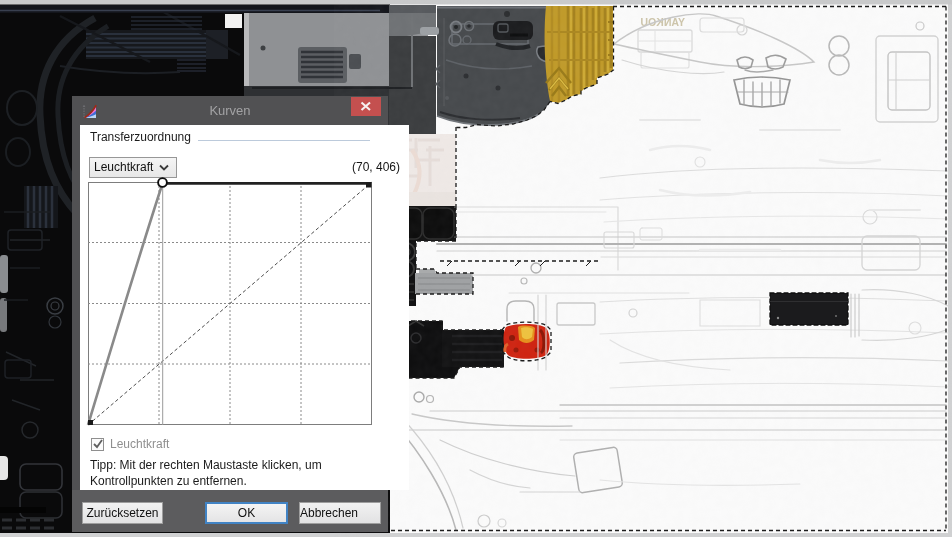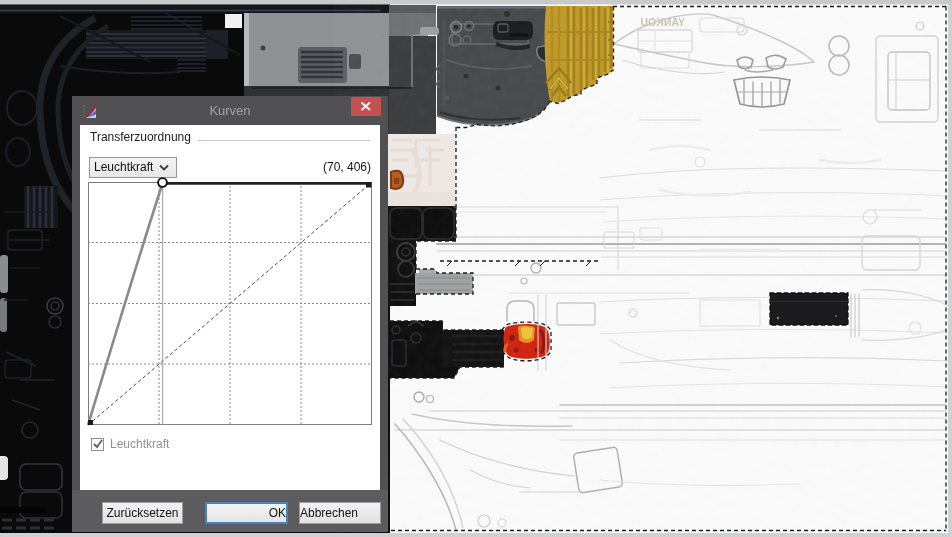--- a/index.html
+++ b/index.html
@@ -319,21 +319,21 @@
     <path d="M2.5,15 L14,15 L14,11.3 C10.5,13 6.5,14.2 2.5,15 Z" fill="#bcd6f4"></path>
     <path d="M2.5,14.8 C6.5,12.3 10.5,8.5 14.2,2.2" stroke="#9b2a17" stroke-width="1.7" fill="none"></path>
     <path d="M2,14 V3.5 M2,2.5 l-1.3,2.2 M2,2.5 l1.3,2.2" stroke="#77777a" stroke-width="0.9" fill="none" stroke-dasharray="1.5 1"></path>
   </svg>
 
   <div style="position:absolute;left:279px;top:1px;width:29.5px;height:18.5px;background:#c4504f;"></div>
   <svg style="position:absolute;left:279px;top:1px;" width="29.5" height="18.5" viewBox="0 0 29.5 18.5">
     <path d="M10.5,5.5 L19,13 M19,5.5 L10.5,13" stroke="#f6f0f0" stroke-width="2.1" fill="none"></path>
   </svg>
 
-  <div style="position:absolute;left:8px;top:28.5px;width:300px;height:365px;background:#ffffff;">
+  <div style="position:absolute;left:8px;top:28.5px;width:329px;height:365px;background:#ffffff;">
 
     <div style="position:absolute;left:10px;top:5px;font-size:12px;color:#1b1b1b;">Transferzuordnung</div>
 
     <div style="position:absolute;left:118px;top:15px;width:172px;height:1px;background:#bccadb;"></div>
 
     <div style="position:absolute;left:9px;top:32.5px;width:86px;height:19px;background:linear-gradient(#f5f5f5,#e7e7e7);border:1px solid #979797;">
       <div style="position:absolute;left:4px;top:0;font-size:12px;color:#111;line-height:19px;">Leuchtkraft</div>
       <svg style="position:absolute;right:7px;top:6px;" width="10" height="8" viewBox="0 0 10 8">
           <path d="M1,1.5 L5,5.5 L9,1.5" stroke="#3a3a3a" stroke-width="1.8" fill="none"></path>
         </svg>
@@ -360,22 +360,23 @@
 
       <circle cx="74.5" cy="0.5" r="4.4" stroke="#0d0d0d" stroke-width="1.9" fill="#ffffff"></circle>
     </svg>
 
     <div style="position:absolute;left:11px;top:313px;width:11px;height:11px;background:#fbfbfb;border:1px solid #8f8f8f;"></div>
     <svg style="position:absolute;left:13px;top:314.5px;" width="11" height="10" viewBox="0 0 11 10">
         <path d="M1,5 L4,8 L9,1" stroke="#606060" stroke-width="1.8" fill="none"></path>
       </svg>
     <div style="position:absolute;left:30px;top:312px;font-size:12px;color:#8f8f8f;">Leuchtkraft</div>
 
+    <div style="position:absolute;left:10px;top:332.5px;font-size:12px;line-height:16px;color:#1b1b1b;">Tipp: Mit der rechten Maustaste klicken, um<br>Kontrollpunkten zu entfernen.</div>
   </div>
 
   <div style="position:absolute;left:0;top:393.5px;width:316px;height:42.5px;background:#5c5c5e;"></div>
 
-  <div style="position:absolute;left:10px;top:405.5px;width:81px;height:22px;background:linear-gradient(#f2f2f2,#e2e2e3);border:1px solid #9e9e9e;box-sizing:border-box;text-align:center;font-size:12px;color:#101010;line-height:20px;margin-left:20px;">Zurücksetzen</div>
-
-  <div style="position:absolute;left:133px;top:405.5px;width:83px;height:22px;background:linear-gradient(#f4f4f4,#e4e4e5);border:2px solid #4183c4;box-sizing:border-box;text-align:right;font-size:12px;color:#101010;line-height:18px;">OK</div>
+  <div style="position:absolute;left:10px;top:405.5px;width:81px;height:22px;background:linear-gradient(#f2f2f2,#e2e2e3);border:1px solid #9e9e9e;box-sizing:border-box;text-align:center;font-size:12px;color:#101010;line-height:20px;">Zurücksetzen</div>
+
+  <div style="position:absolute;left:133px;top:405.5px;width:83px;height:22px;background:linear-gradient(#f4f4f4,#e4e4e5);border:2px solid #4183c4;box-sizing:border-box;text-align:center;font-size:12px;color:#101010;line-height:18px;">OK</div>
 
   <div style="position:absolute;left:227px;top:405.5px;width:82px;height:22px;background:linear-gradient(#f2f2f2,#e2e2e3);border:1px solid #9e9e9e;box-sizing:border-box;text-align:left;font-size:12px;color:#101010;line-height:20px;">Abbrechen</div>
 </div>
 
 </body></html>

